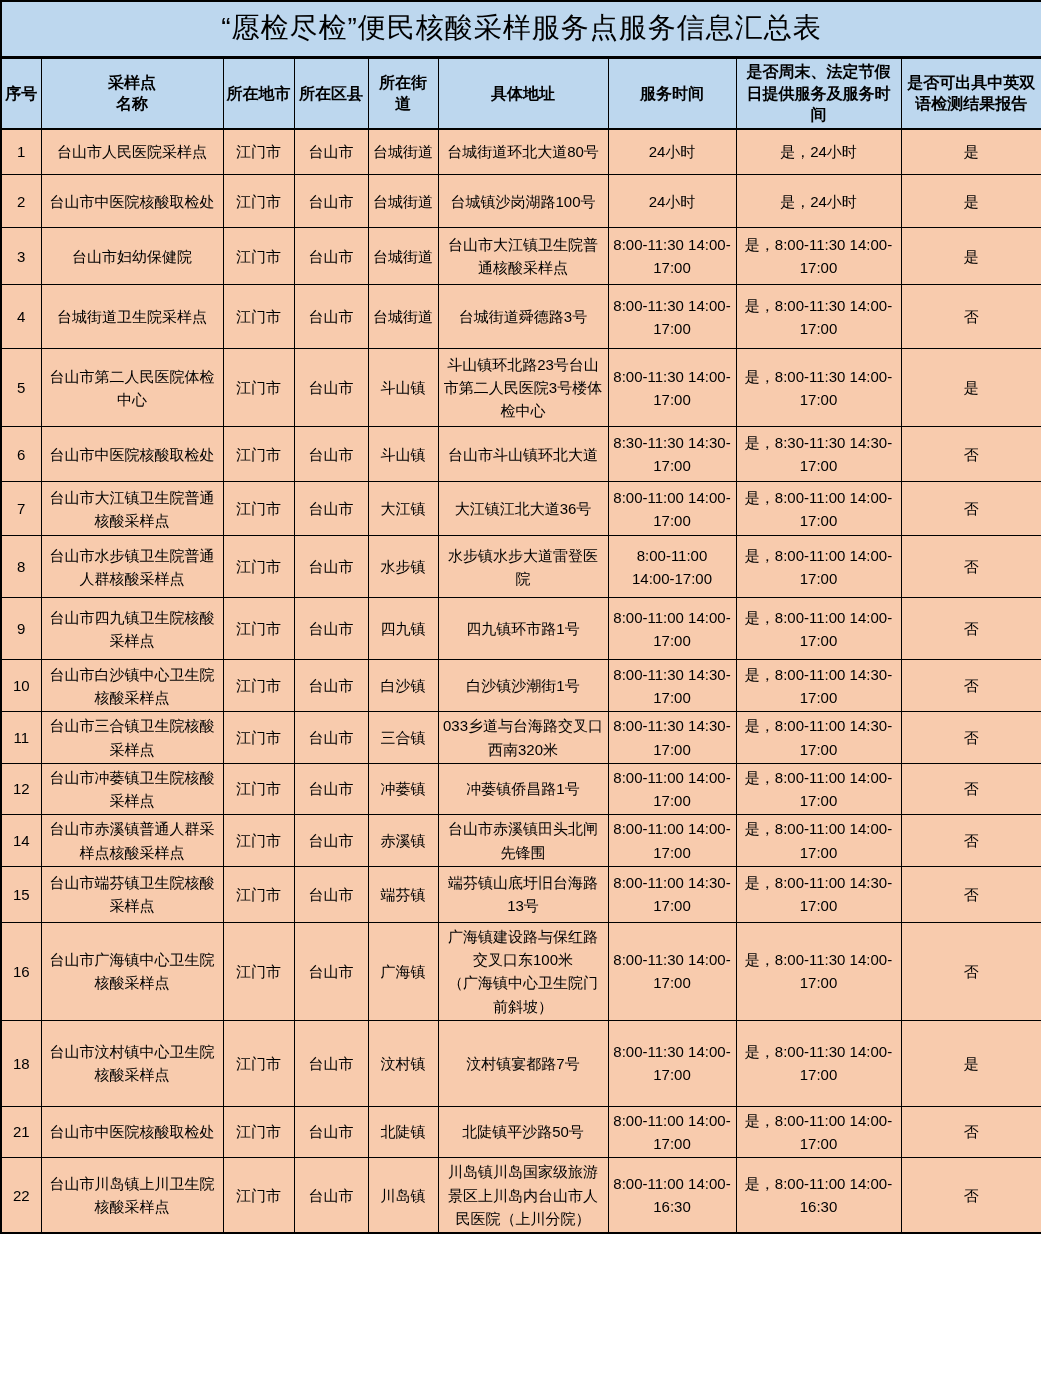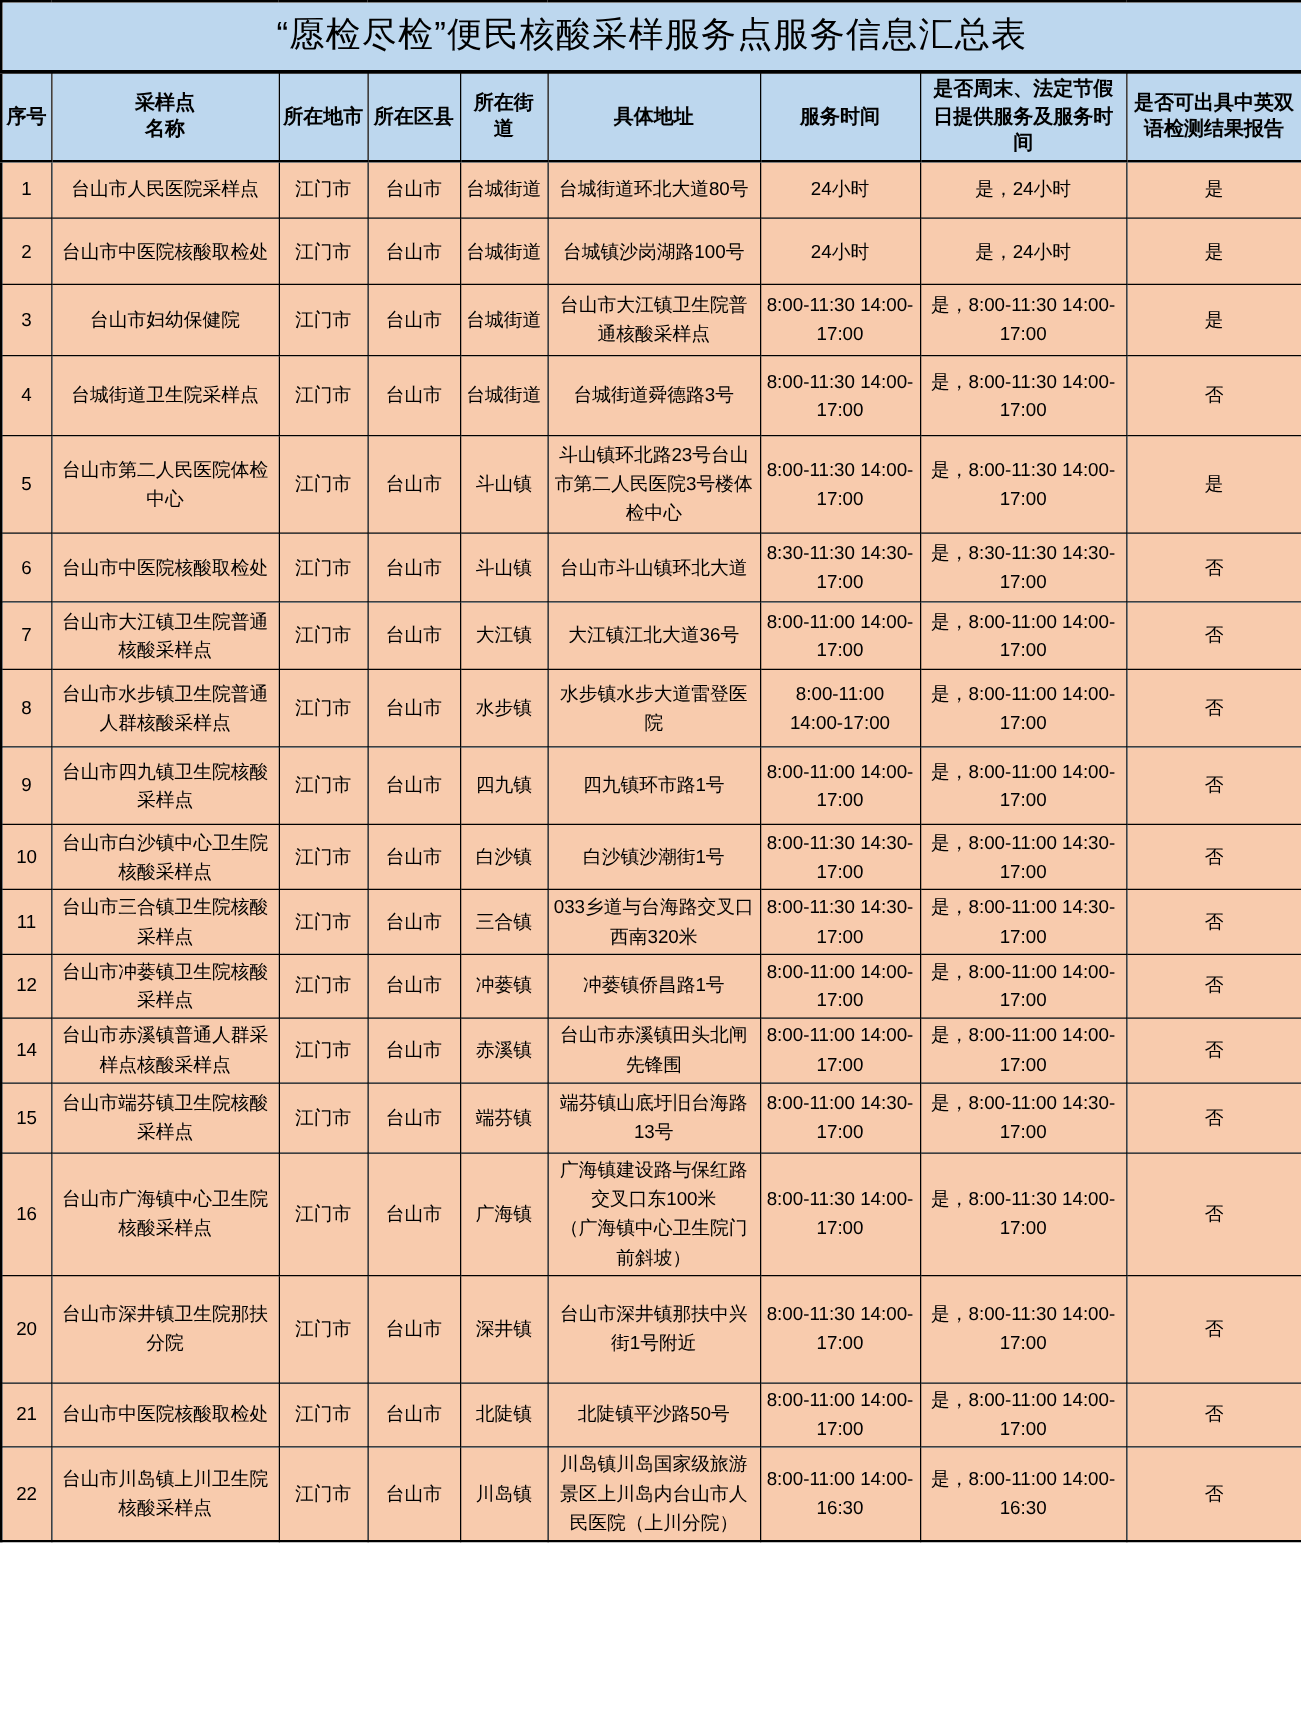--- a/index.html
+++ b/index.html
@@ -239,29 +239,29 @@
           <td>江门市</td>
           <td>台山市</td>
           <td>广海镇</td>
           <td>广海镇建设路与保红路交叉口东100米
 （广海镇中心卫生院门前斜坡）</td>
           <td>8:00-11:30 14:00-17:00</td>
           <td>是，8:00-11:30 14:00-17:00</td>
           <td>否</td>
         </tr>
         <tr>
-          <td>20</td>
-          <td>台山市深井镇卫生院那扶分院</td>
-          <td>江门市</td>
-          <td>台山市</td>
-          <td>深井镇</td>
-          <td>台山市深井镇那扶中兴街1号附近</td>
-          <td>8:00-11:30 14:00-17:00</td>
-          <td>是，8:00-11:30 14:00-17:00</td>
-          <td>否</td>
+          <td>18</td>
+          <td>台山市汶村镇中心卫生院核酸采样点</td>
+          <td>江门市</td>
+          <td>台山市</td>
+          <td>汶村镇</td>
+          <td>汶村镇宴都路7号</td>
+          <td>8:00-11:30 14:00-17:00</td>
+          <td>是，8:00-11:30 14:00-17:00</td>
+          <td>是</td>
         </tr>
         <tr>
           <td>21</td>
           <td>台山市中医院核酸取检处</td>
           <td>江门市</td>
           <td>台山市</td>
           <td>北陡镇</td>
           <td>北陡镇平沙路50号</td>
           <td>8:00-11:00 14:00-17:00</td>
           <td>是，8:00-11:00 14:00-17:00</td>

